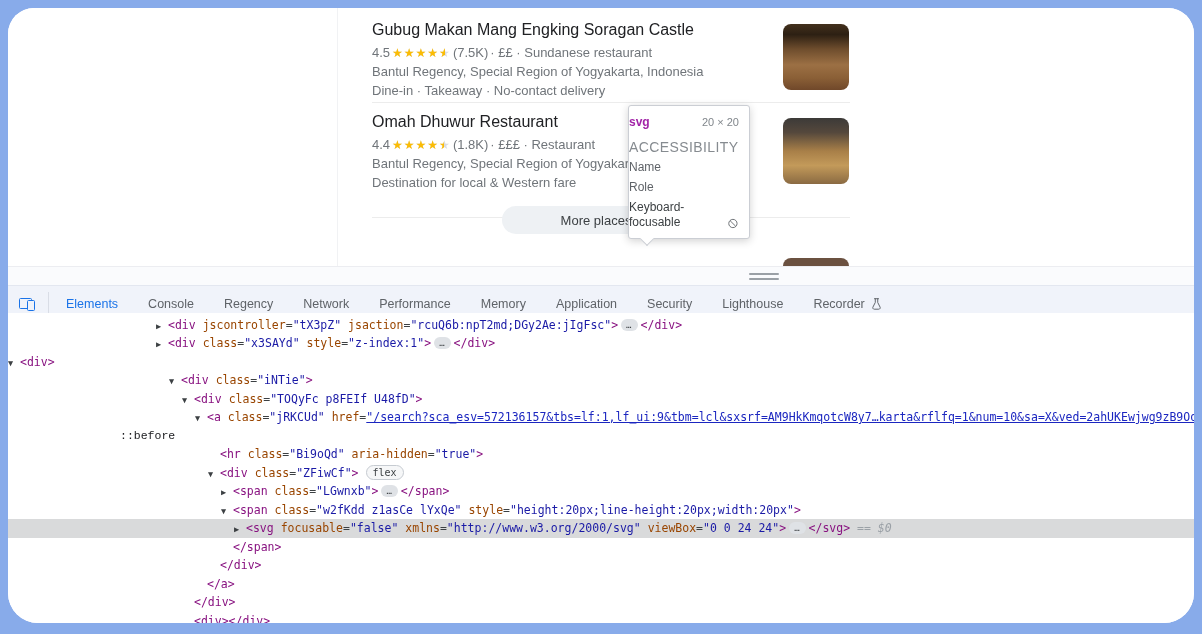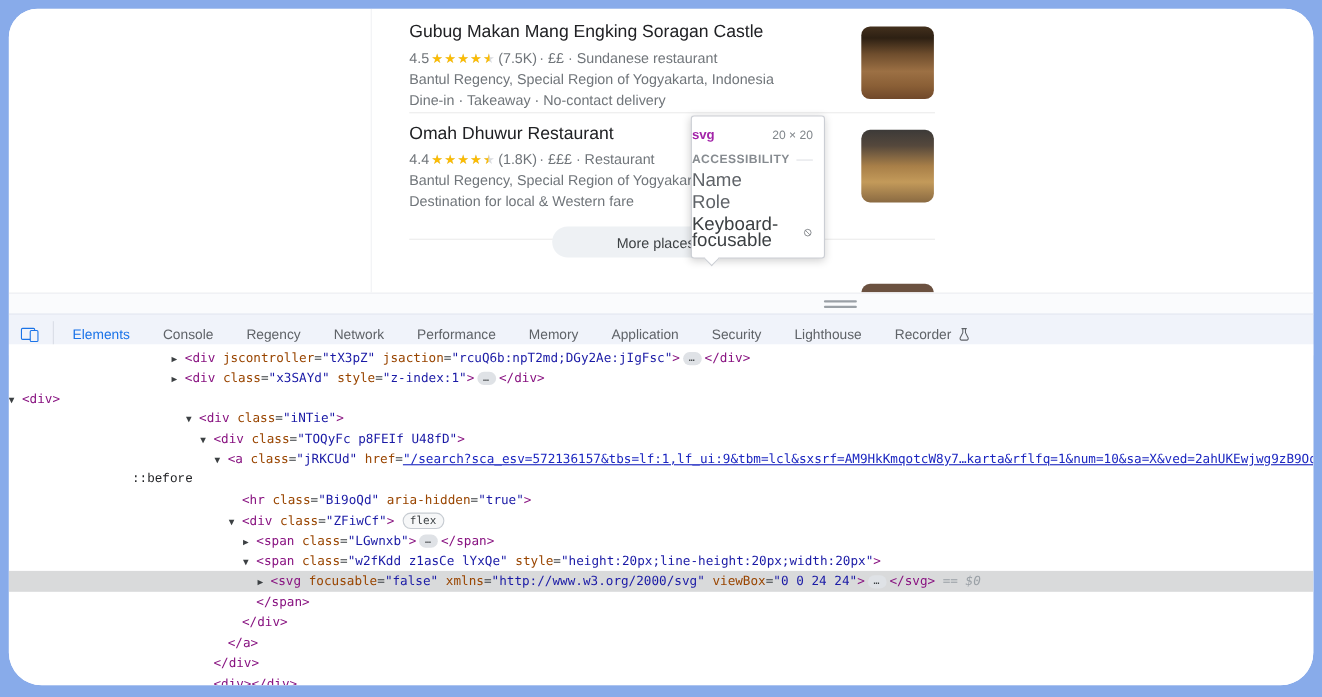--- a/index.html
+++ b/index.html
@@ -34,25 +34,25 @@
   .more-btn span.lbl{font-size:13px; color:#3c4043;}
   .arrow-box{width:20px; height:20px; background:var(--c-overlay); border-radius:2px; display:flex;
     align-items:center; justify-content:center; color:#1558d6; font-size:14px; line-height:20px;}
 
   
   .tooltip{position:absolute; left:620px; top:97px; width:122px; background:#fff; border:1px solid #cbced4;
     border-radius:3px; box-shadow:0 2px 8px rgba(0,0,0,.18); padding:9px 10px 8px 0; z-index:10;}
   .tt-head{display:flex; justify-content:space-between; align-items:baseline;}
   .tt-tag{font-size:12px; font-weight:bold; color:var(--c-tag-tooltip);}
   .tt-dims{font-size:11px; color:#80868b;}
-  .tt-sec{margin-top:10px; display:flex; align-items:center; font-size:11px; font-weight:bold;
+  .tt-sec{margin-top:10px; display:flex; align-items:center; font-size:14px; font-weight:normal;
     color:#868b90; letter-spacing:.4px;}
   .tt-sec:after{content:""; flex:1; height:1px; background:#e0e2e6; margin-left:6px;}
-  .tt-row{font-size:17px; color:#5f6368; margin-top:5px; line-height:15px;}
-  .tt-row.kb{color:#3c4043; display:flex; align-items:center; gap:1px;}
+  .tt-row{font-size:12px; color:#5f6368; margin-top:5px; line-height:15px;}
+  .tt-row.kb{color:#3c4043; display:flex; align-items:flex-end; gap:1px;}
   .tt-caret{position:absolute; left:13px; bottom:-6px; width:10px; height:10px; background:#fff;
     border-right:1px solid #cbced4; border-bottom:1px solid #cbced4; transform:rotate(45deg);}
 
   
   .strip{position:absolute; top:258px; left:0; right:0; height:19px; background:#fafbfd; border-top:1px solid #ecedf1;}
   .handle{position:absolute; left:741px; top:6px; cursor:row-resize;}
   .handle i{display:block; width:30px; height:2px; background:#9aa0a6; border-radius:1px; margin-bottom:3px;}
 
   
   .tabbar{position:absolute; top:277px; left:0; right:0; height:38px; background:#f0f3fa;

